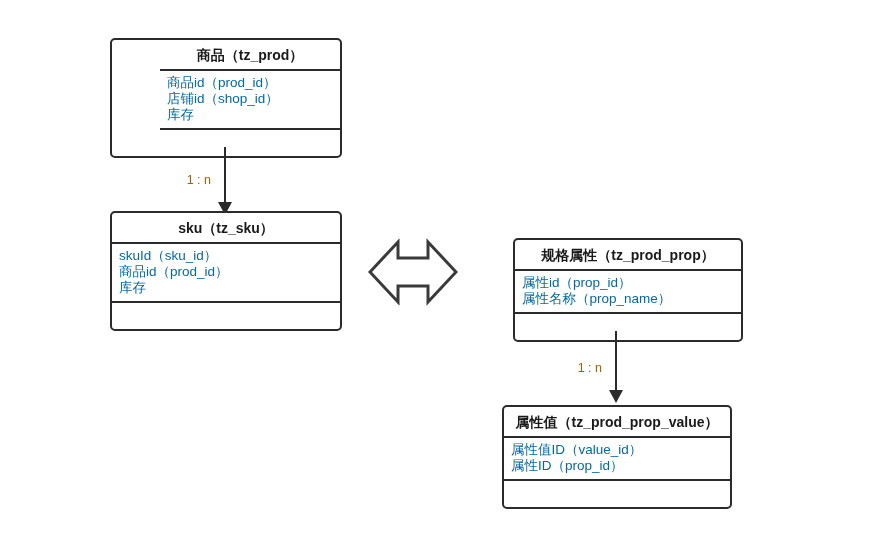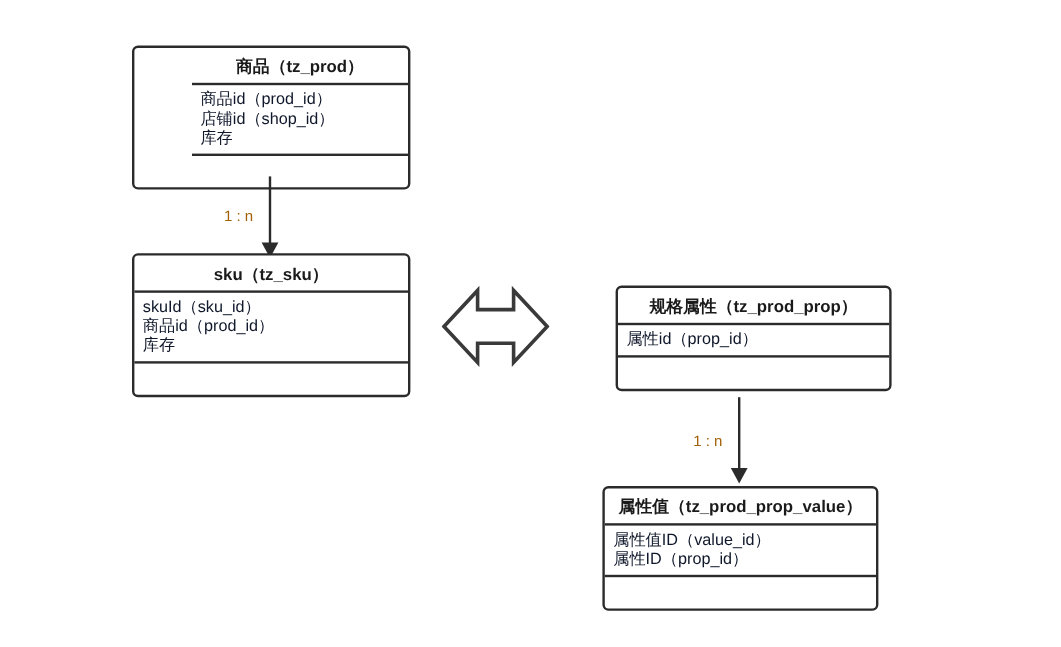--- a/index.html
+++ b/index.html
@@ -40,21 +40,21 @@
     overflow: hidden;
   }
   .entity-attrs {
     box-sizing: border-box;
     padding: 4px 0 5px 7px;
     border-bottom: 2px solid #2b2b2b;
   }
   .attr {
     font-size: 13.5px;
     line-height: 16px;
-    color: #0f172a;
+    color: #0369a1;
     white-space: nowrap;
     overflow: hidden;
   }
   .entity-footer {
     box-sizing: border-box;
     height: 26px;
   }
 
   
   .connector {
@@ -122,20 +122,21 @@
   <div class="double-arrow" style="left:368px; top:238px; width:90px; height:68px;">
     <svg width="90" height="68" viewBox="0 0 90 68" xmlns="http://www.w3.org/2000/svg">
       <polygon points="2,34 30,4 30,20 60,20 60,4 88,34 60,64 60,48 30,48 30,64" fill="#ffffff" stroke="#3a3a3a" stroke-width="3" stroke-linejoin="miter"></polygon>
     </svg>
   </div>
 
   <div class="entity" style="left:513px; top:238px; width:230px;">
     <div class="entity-title">规格属性（tz_prod_prop）</div>
     <div class="entity-attrs">
       <div class="attr">属性id（prop_id）</div>
+      <div class="attr">属性名称（prop_name）</div>
     </div>
     <div class="entity-footer"></div>
   </div>
 
   <div class="connector" style="left:615px; top:331px; width:16px; height:72px;">
     <div class="conn-line" style="height:60px;"></div>
     <div class="conn-head" style="left:-6px; top:59px;"></div>
   </div>
   <div class="conn-label" style="left:602px; top:361px; transform:translateX(-100%);">1 : n</div>
 

